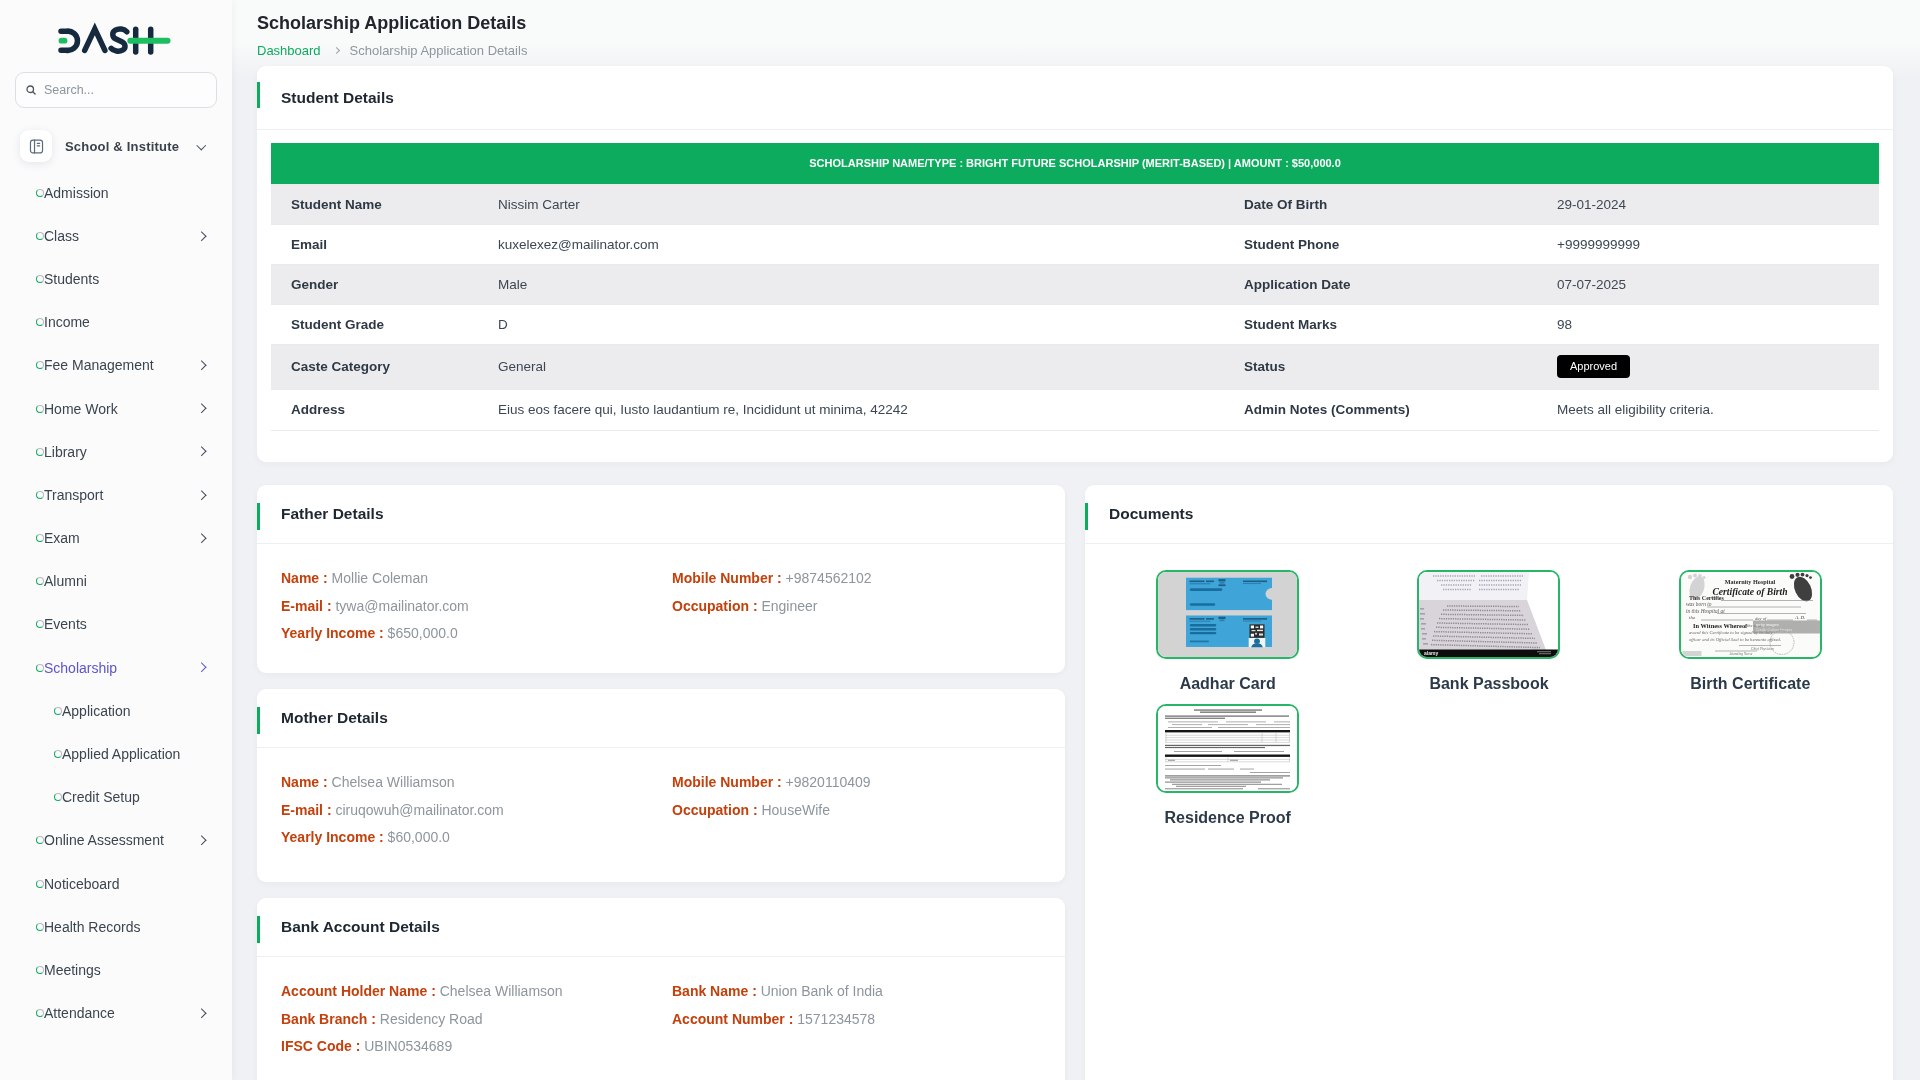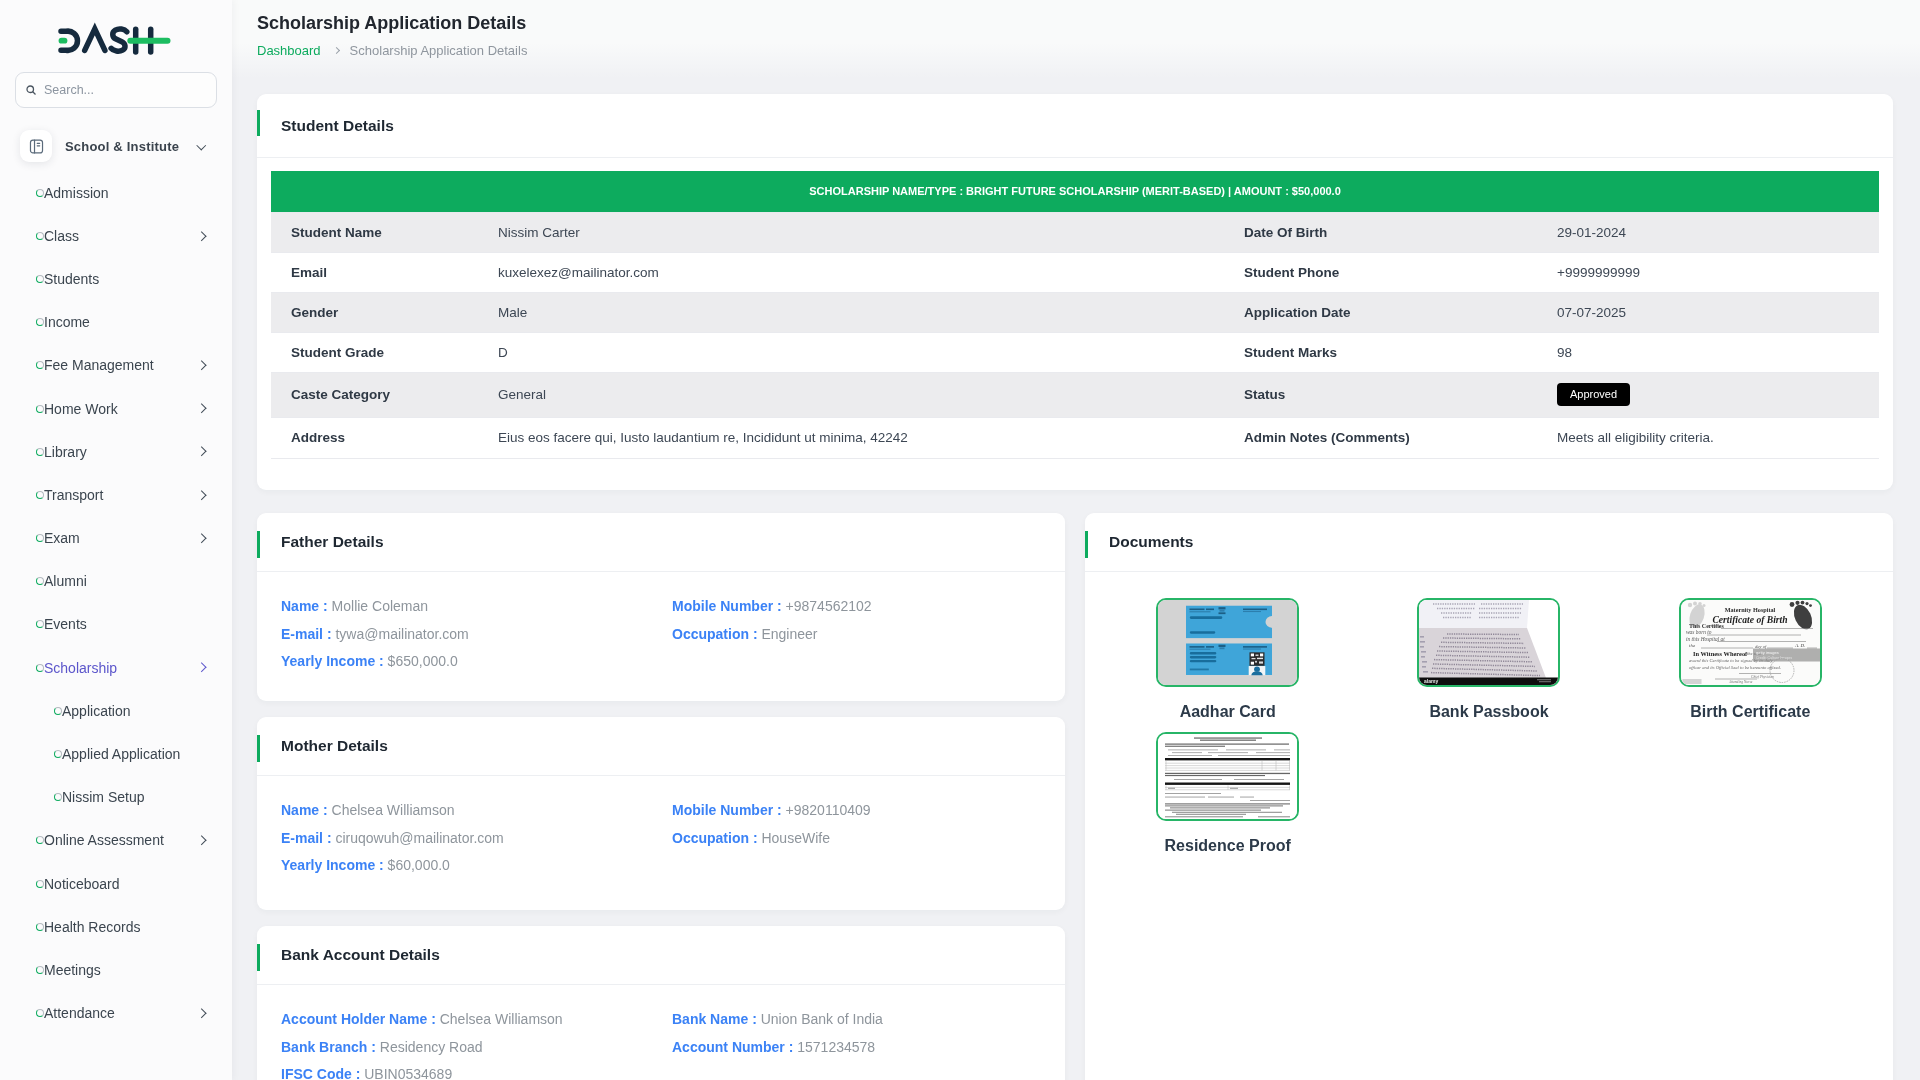--- a/index.html
+++ b/index.html
@@ -33,36 +33,36 @@
 .crumbs { position:relative; margin-top:9px; font-size:13px; color:#8f969e; display:flex; align-items:center; }
 .crumbs .d { color:#0dab5e; }
 .crumbs .sep { width:5px; height:5px; border-right:1.6px solid #9aa1a9; border-bottom:1.6px solid #9aa1a9; transform:rotate(-45deg); margin:0 11px 0 13px; }
 .card { position:relative; background:#fff; border-radius:9px; box-shadow:0 2px 6px rgba(30,40,60,.04); }
 .card-head { height:64px; display:flex; align-items:center; padding:0 24px; border-bottom:1px solid #edeff2; }
 .card-head:before { content:""; position:absolute; left:0; top:16px; width:3px; height:26px; background:#0dab5e; }
 .pcard .card-head, .dcard .card-head { height:59px; }
 .pcard .card-head:before, .dcard .card-head:before { top:18px; height:27px; }
 .card-head .ct { font-size:15.5px; font-weight:700; color:#1e2731; }
 
-.scard { margin-top:36px; height:396px; }
+.scard { margin-top:8px; height:396px; }
 .stable { margin:13px 14px 0 14px; width:1608px; border-collapse:collapse; table-layout:fixed; }
 .stable .band td { background:#0dab5e; color:#fff; font-weight:700; font-size:11px; text-align:center; height:41px; padding-left:0; }
 .stable td { height:40px; font-size:13.5px; padding-left:20px; border-bottom:1px solid #e9eaee; color:#3d4754; }
 .stable tr.g td { background:#ececee; }
 .stable td.lab { font-weight:700; color:#2f3945; }
 .stable tr.r5 td { height:45px; }
 .stable tr.r6 td { height:41px; }
 .badge { display:inline-block; background:#000000; color:#fff; font-size:11px; font-weight:500; padding:6px 13px; border-radius:4px; line-height:1; }
 
 .cols { display:grid; grid-template-columns:808px 808px; column-gap:20px; margin-top:23px; }
 .pcard { margin-bottom:16px; height:188px; }
 .pbody { padding:27px 24px 0 24px; }
 .prow { display:grid; grid-template-columns:391px auto; }
 .pbody p { font-size:14px; line-height:15px; margin-bottom:12.5px; color:#8e959c; }
-.pbody b { color:#3b82f6; font-weight:700; }
+.pbody b { color:#c2410c; font-weight:700; }
 
 .dcard { height:640px; }
 .dgrid { display:grid; grid-template-columns:1fr 1fr 1fr; padding:26px 12px 0 12px; row-gap:10px; }
 .ditem { text-align:center; }
 .thumb { width:143px; height:89px; border:2px solid #27b567; border-radius:10px; background:#fff; display:inline-block; overflow:hidden; } .thumb svg { display:block; }
 .dlab { margin-top:11px; line-height:20px; font-size:16px; font-weight:700; color:#2c3a49; }
 </style>
 </head>
 <body>
 <div class="main">
@@ -491,21 +491,21 @@
     <li class="sub">
         <span class="ring"></span>
         <span class="lt">Application</span>
       </li>
     <li class="sub">
         <span class="ring"></span>
         <span class="lt">Applied Application</span>
       </li>
     <li class="sub">
         <span class="ring"></span>
-        <span class="lt">Nissim Setup</span>
+        <span class="lt">Credit Setup</span>
       </li>
     <li>
         <span class="ring"></span>
         <span class="lt">Online Assessment</span>
         <span class="chev"></span>
       </li>
     <li>
         <span class="ring"></span>
         <span class="lt">Noticeboard</span>
       </li>

